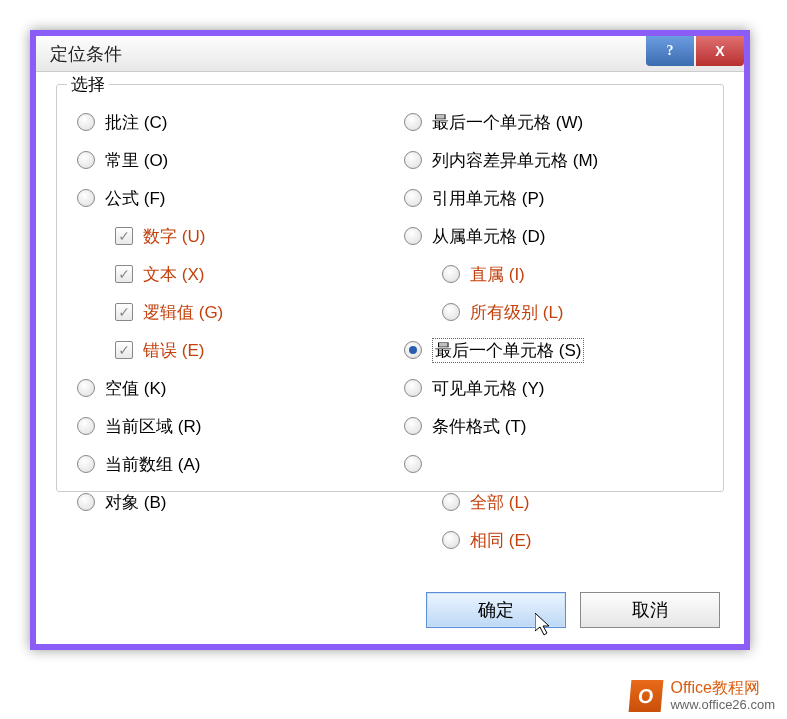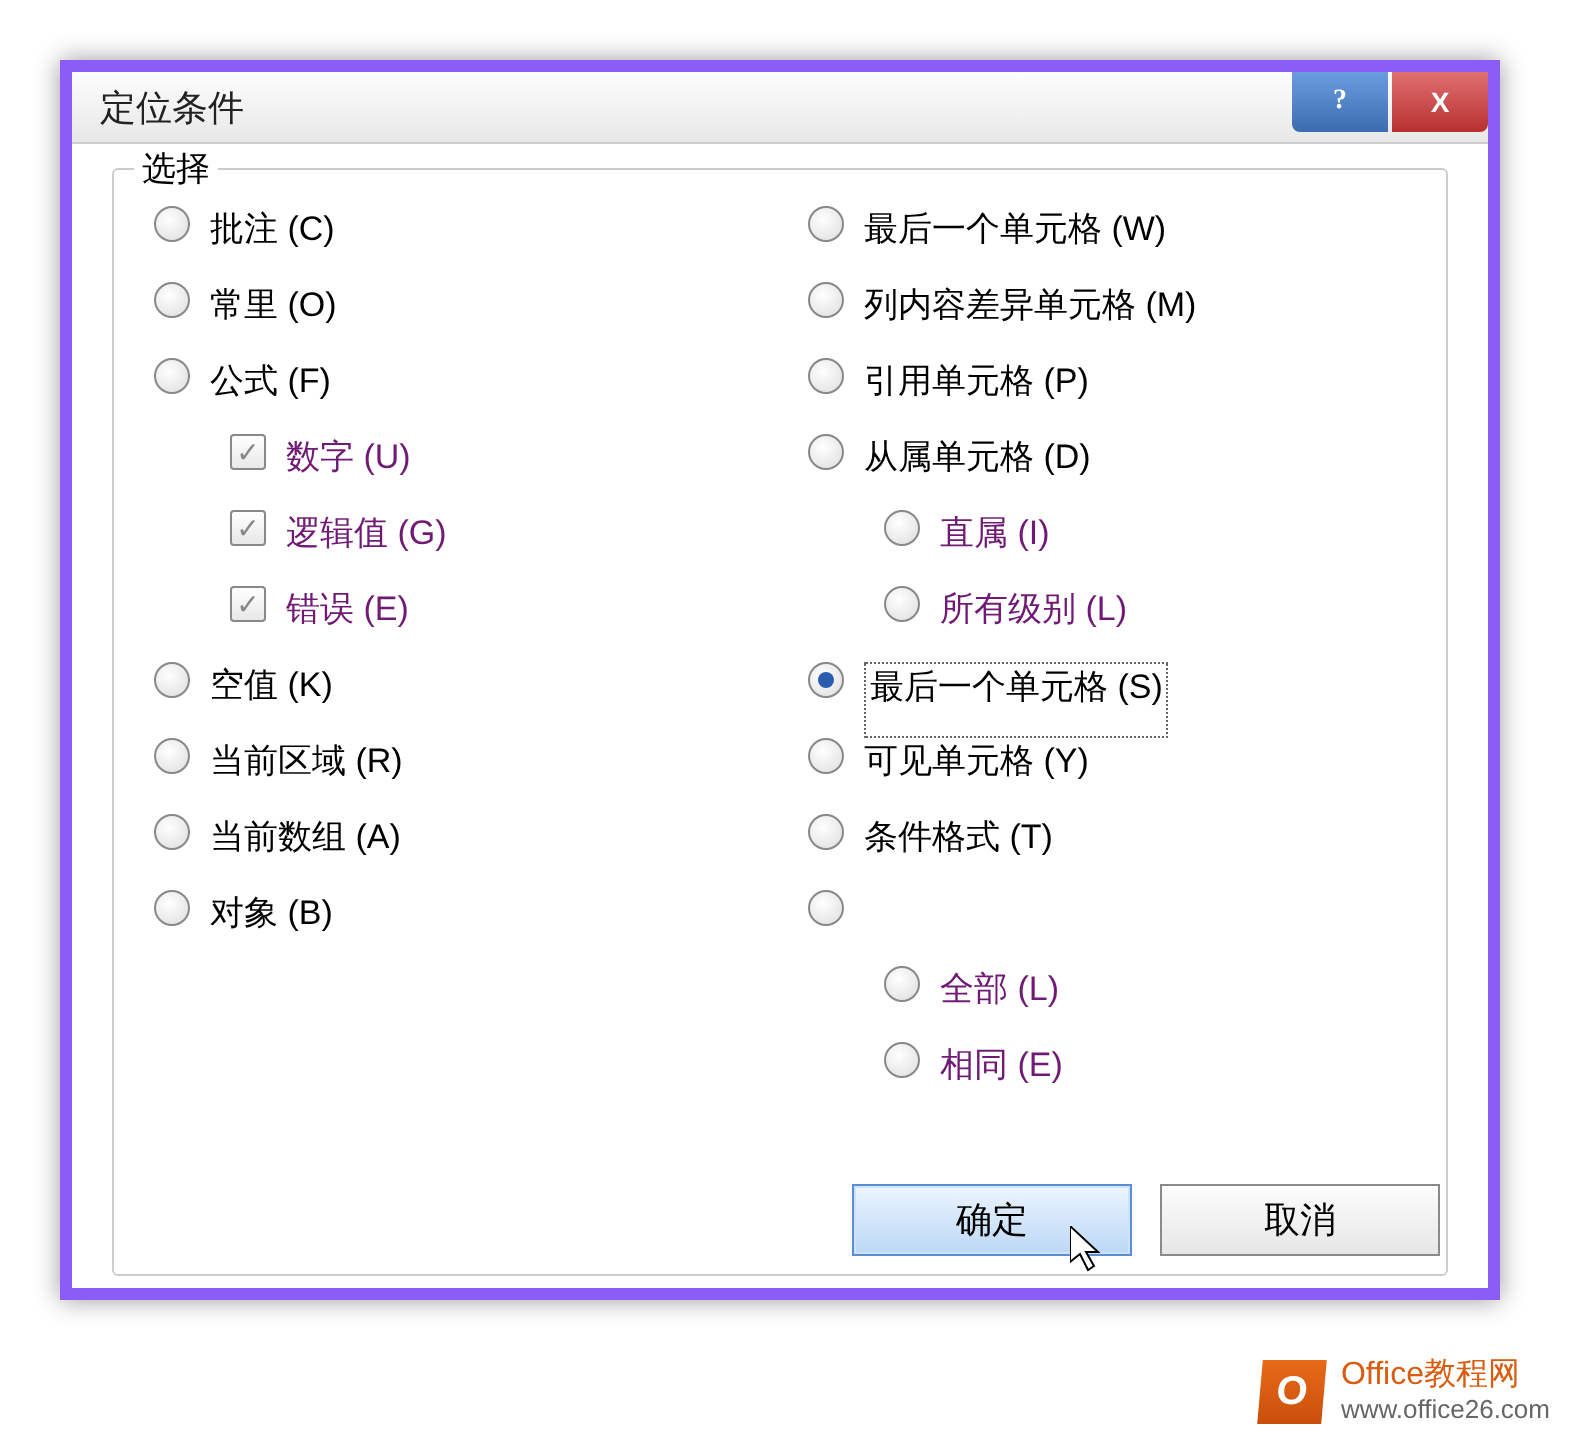--- a/index.html
+++ b/index.html
@@ -62,40 +62,41 @@
     }
     .content {
       padding: 12px 20px 20px 20px;
       position: relative;
       height: calc(100% - 36px);
     }
     .group {
       border: 1px solid #ccc;
       border-radius: 3px;
       padding: 18px 14px 14px 14px;
-      height: 554px;
+      height: 408px;
       position: relative;
     }
     .group-label {
       position: absolute;
       top: -12px;
       left: 10px;
       background: #fff;
       padding: 0 4px;
       font-size: 17px;
     }
     .columns {
       display: flex;
       gap: 16px;
     }
     .col {
       flex: 1;
     }
     .row {
       display: flex;
+      align-items: center;
       height: 38px;
       padding-left: 6px;
     }
     .row.sub { padding-left: 44px; }
     .row.sub2 { padding-left: 44px; }
     .radio, .checkbox {
       width: 18px;
       height: 18px;
       border-radius: 50%;
       border: 1px solid #888;
@@ -120,21 +121,21 @@
     .checkbox.checked::after {
       content: "✓";
       color: #888;
       font-size: 14px;
       line-height: 1;
     }
     .label {
       font-size: 17px;
       color: #000;
     }
-    .label.disabled { color: #701a75; }
+    .label.disabled { color: #c2410c; }
     .label.boxed {
       border: 1px dotted #666;
       padding: 0 2px;
     }
     .buttons {
       position: absolute;
       right: 24px;
       bottom: 16px;
       display: flex;
       gap: 14px;
@@ -213,20 +214,24 @@
               <span class="radio"></span>
               <span class="label">常里 (O)</span>
             </div>
           <div class="row">
               <span class="radio"></span>
               <span class="label">公式 (F)</span>
             </div>
           <div class="row sub">
               <span class="checkbox checked"></span>
               <span class="label disabled">数字 (U)</span>
+            </div>
+          <div class="row sub">
+              <span class="checkbox checked"></span>
+              <span class="label disabled">文本 (X)</span>
             </div>
           <div class="row sub">
               <span class="checkbox checked"></span>
               <span class="label disabled">逻辑值 (G)</span>
             </div>
           <div class="row sub">
               <span class="checkbox checked"></span>
               <span class="label disabled">错误 (E)</span>
             </div>
           <div class="row">

